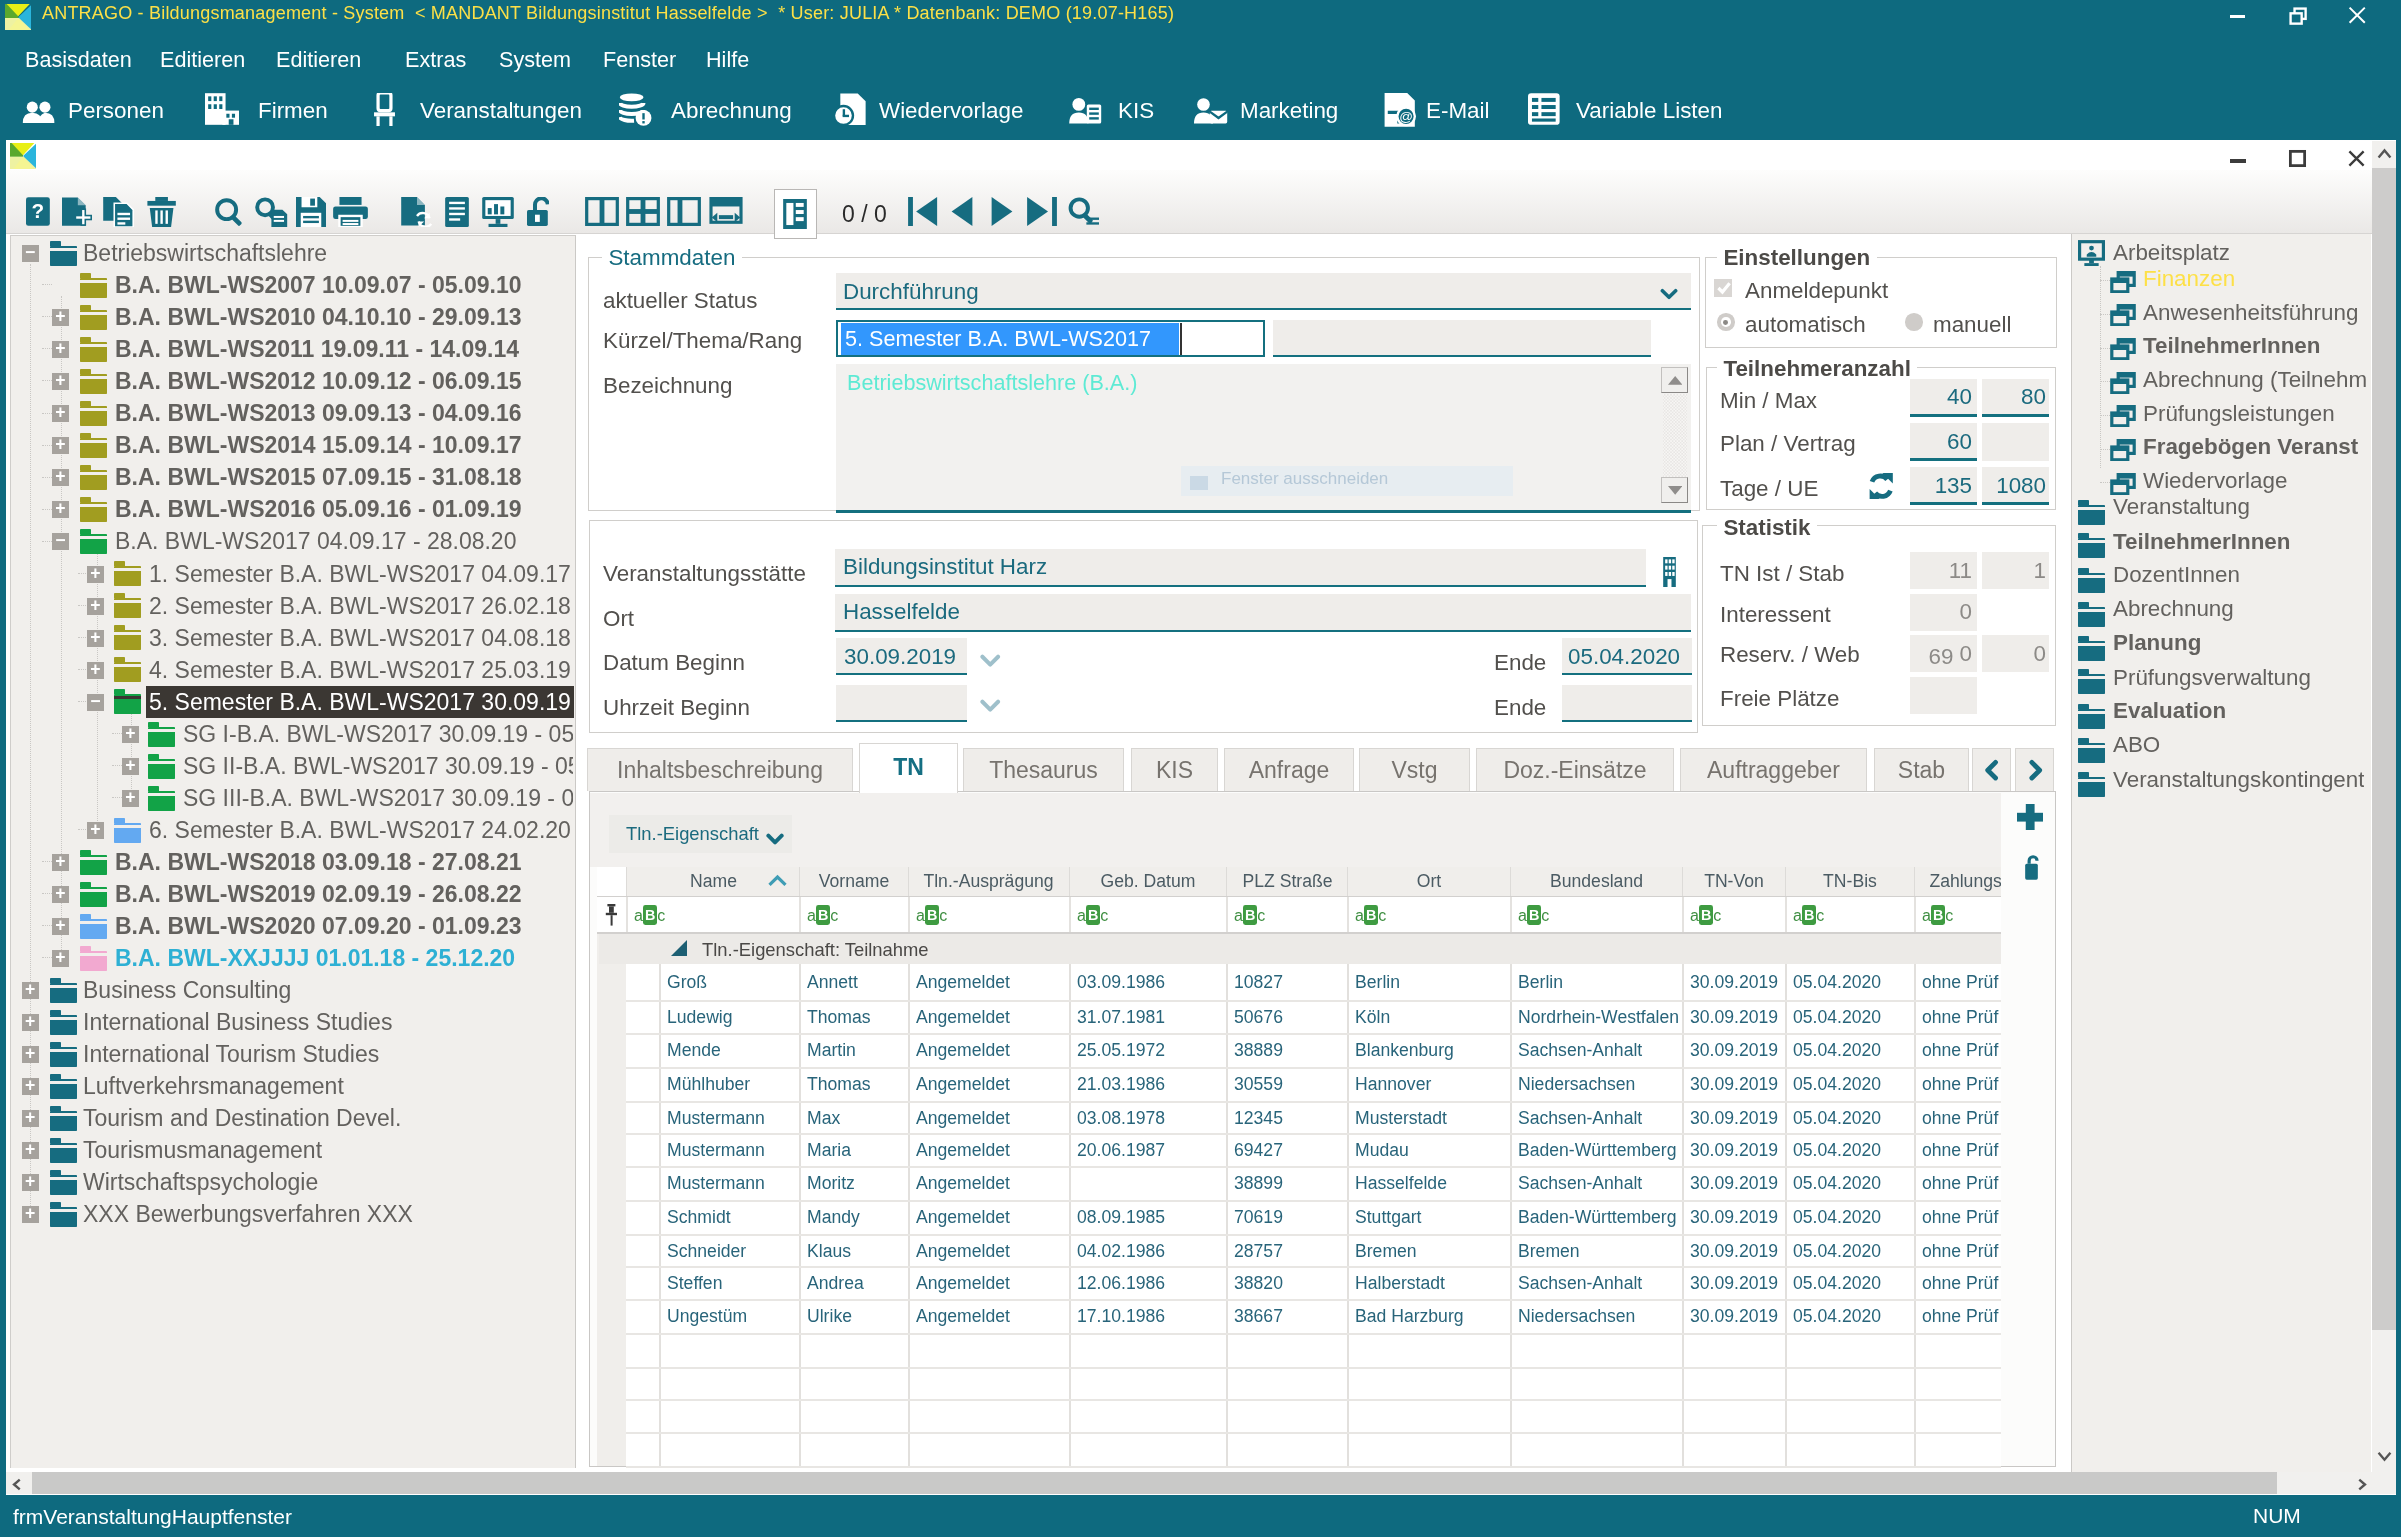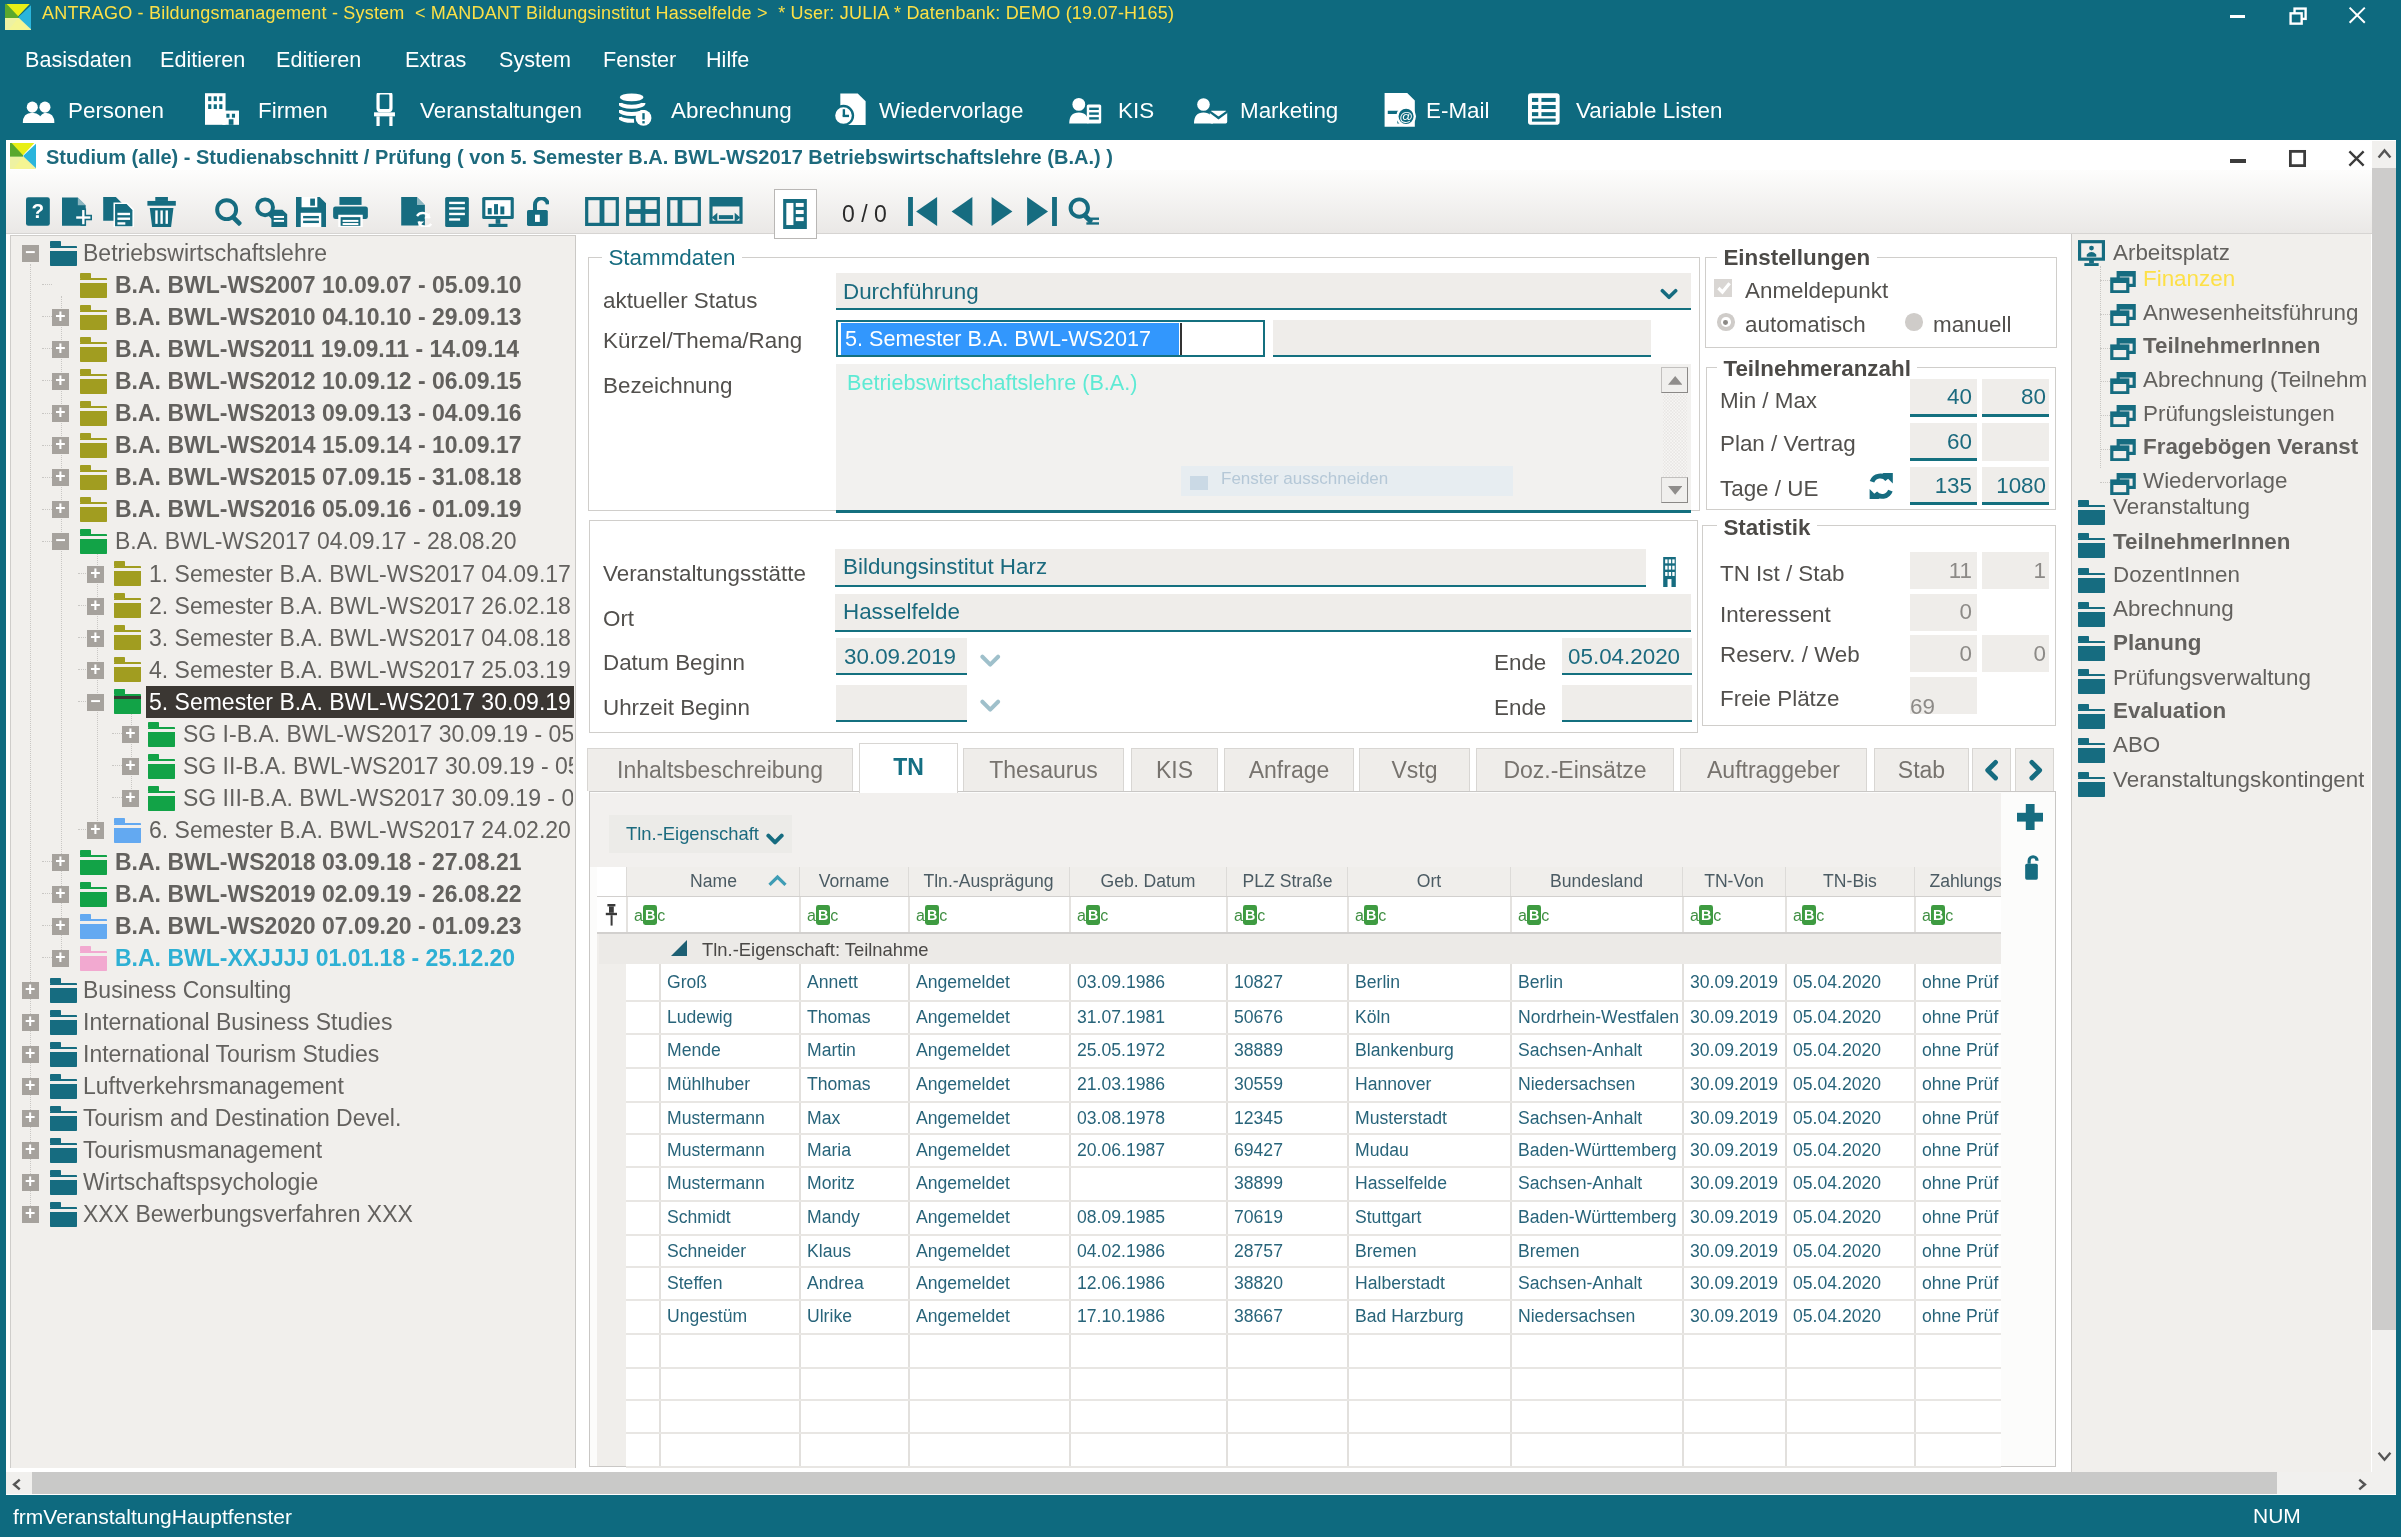--- a/index.html
+++ b/index.html
@@ -130,21 +130,20 @@
     </svg>
 <span class="ab" style="left:1576px;top:98px;font-size:22.4px;color:#fff">Variable Listen</span>
 <div class="ab" style="left:5.6px;top:140px;width:2390px;height:1355px;background:#fff"></div>
 <svg class="ab" style="left:9.6px;top:143px" width="26" height="26" viewBox="0 0 32 32">
       <polygon points="0.0,0.0 16.0,0.0 16.0,17.0 0.0,17.0" fill="#5aa82d"></polygon>
       <polygon points="2.0,0.0 30.0,0.0 16.0,15.0" fill="#e8ef16"></polygon>
       <polygon points="0.0,17.0 32.0,17.0 32.0,32.0 0.0,32.0" fill="#eef2a2"></polygon>
       <polygon points="16.0,16.0 32.0,1.0 32.0,31.0" fill="#2ab5dc"></polygon>
       <polygon points="16.0,17.0 30.0,32.0 4.0,32.0" fill="#f5f593"></polygon>
     </svg>
-<span class="ab" style="left:46px;top:146px;font-size:20px;font-weight:bold;color:#1d6a7d">Studium (alle) - Studienabschnitt / Prüfung ( von 5. Semester B.A. BWL-WS2017 Betriebswirtschaftslehre (B.A.) )</span>
 <div class="ab" style="left:2230px;top:159px;width:16px;height:4px;background:#3c3c3c"></div>
 <svg class="ab" style="left:2288px;top:149px" width="19" height="19" viewBox="0 0 24 24">
       <rect x="3" y="3" width="18" height="18" fill="none" stroke="#3c3c3c" stroke-width="3.5"></rect>
     </svg>
 <svg class="ab" style="left:2347px;top:149px" width="19" height="19" viewBox="0 0 24 24">
       <path d="M3 3 L21 21 M21 3 L3 21" stroke="#3c3c3c" stroke-width="3"></path>
     </svg>
 <div class="ab" style="left:5.6px;top:170px;width:2390px;height:64px;background:linear-gradient(#fdfdfc,#eae8e6);border-bottom:1.6px solid #d6d4d2"></div>
 <svg class="ab" style="left:26px;top:197px" width="27" height="29" viewBox="0 0 34 36">
       <rect x="0" y="0" width="30" height="36" rx="3" fill="#166c80"></rect>
@@ -508,21 +507,21 @@
 <div class="lbl" style="left:1720px;top:602px">Interessent</div>
 <div class="ab" style="left:1910px;top:594px;width:67px;height:37px;background:#efedea"></div>
 <span class="val" style="left:1910px;top:599px;width:62px;text-align:right;color:#8c8a87">0</span>
 <div class="lbl" style="left:1720px;top:642px">Reserv. / Web</div>
 <div class="ab" style="left:1910px;top:635px;width:67px;height:37px;background:#efedea"></div>
 <div class="ab" style="left:1982px;top:635px;width:67px;height:37px;background:#efedea"></div>
 <span class="val" style="left:1910px;top:641px;width:62px;text-align:right;color:#8c8a87">0</span>
 <span class="val" style="left:1982px;top:641px;width:64px;text-align:right;color:#8c8a87">0</span>
 <div class="lbl" style="left:1720px;top:686px">Freie Plätze</div>
 <div class="ab" style="left:1910px;top:677px;width:67px;height:37px;background:#efedea"></div>
-<span class="val" style="left:1910px;top:694px;width:62px;text-align:left;color:#8c8a87">69</span>
+<span class="val" style="left:1910px;top:644px;width:62px;text-align:center;color:#8c8a87">69</span>
 <div class="tab" style="left:587px;top:748px;width:266px;height:43px;line-height:42px">Inhaltsbeschreibung</div>
 <div class="ab" style="left:859px;top:743px;width:99px;height:50px;background:#fff;border:1.6px solid #d8d6d3;border-bottom:none;color:#156f83;font-weight:bold;font-size:23px;text-align:center;line-height:46px;z-index:3">TN</div>
 <div class="tab" style="left:963px;top:748px;width:161px;height:43px;line-height:42px">Thesaurus</div>
 <div class="tab" style="left:1131px;top:748px;width:87px;height:43px;line-height:42px">KIS</div>
 <div class="tab" style="left:1224px;top:748px;width:130px;height:43px;line-height:42px">Anfrage</div>
 <div class="tab" style="left:1359px;top:748px;width:111px;height:43px;line-height:42px">Vstg</div>
 <div class="tab" style="left:1476px;top:748px;width:198px;height:43px;line-height:42px">Doz.-Einsätze</div>
 <div class="tab" style="left:1680px;top:748px;width:187px;height:43px;line-height:42px">Auftraggeber</div>
 <div class="tab" style="left:1874px;top:748px;width:95px;height:43px;line-height:42px">Stab</div>
 <div class="tab" style="left:1972px;top:748px;width:39px;height:43px"></div>

